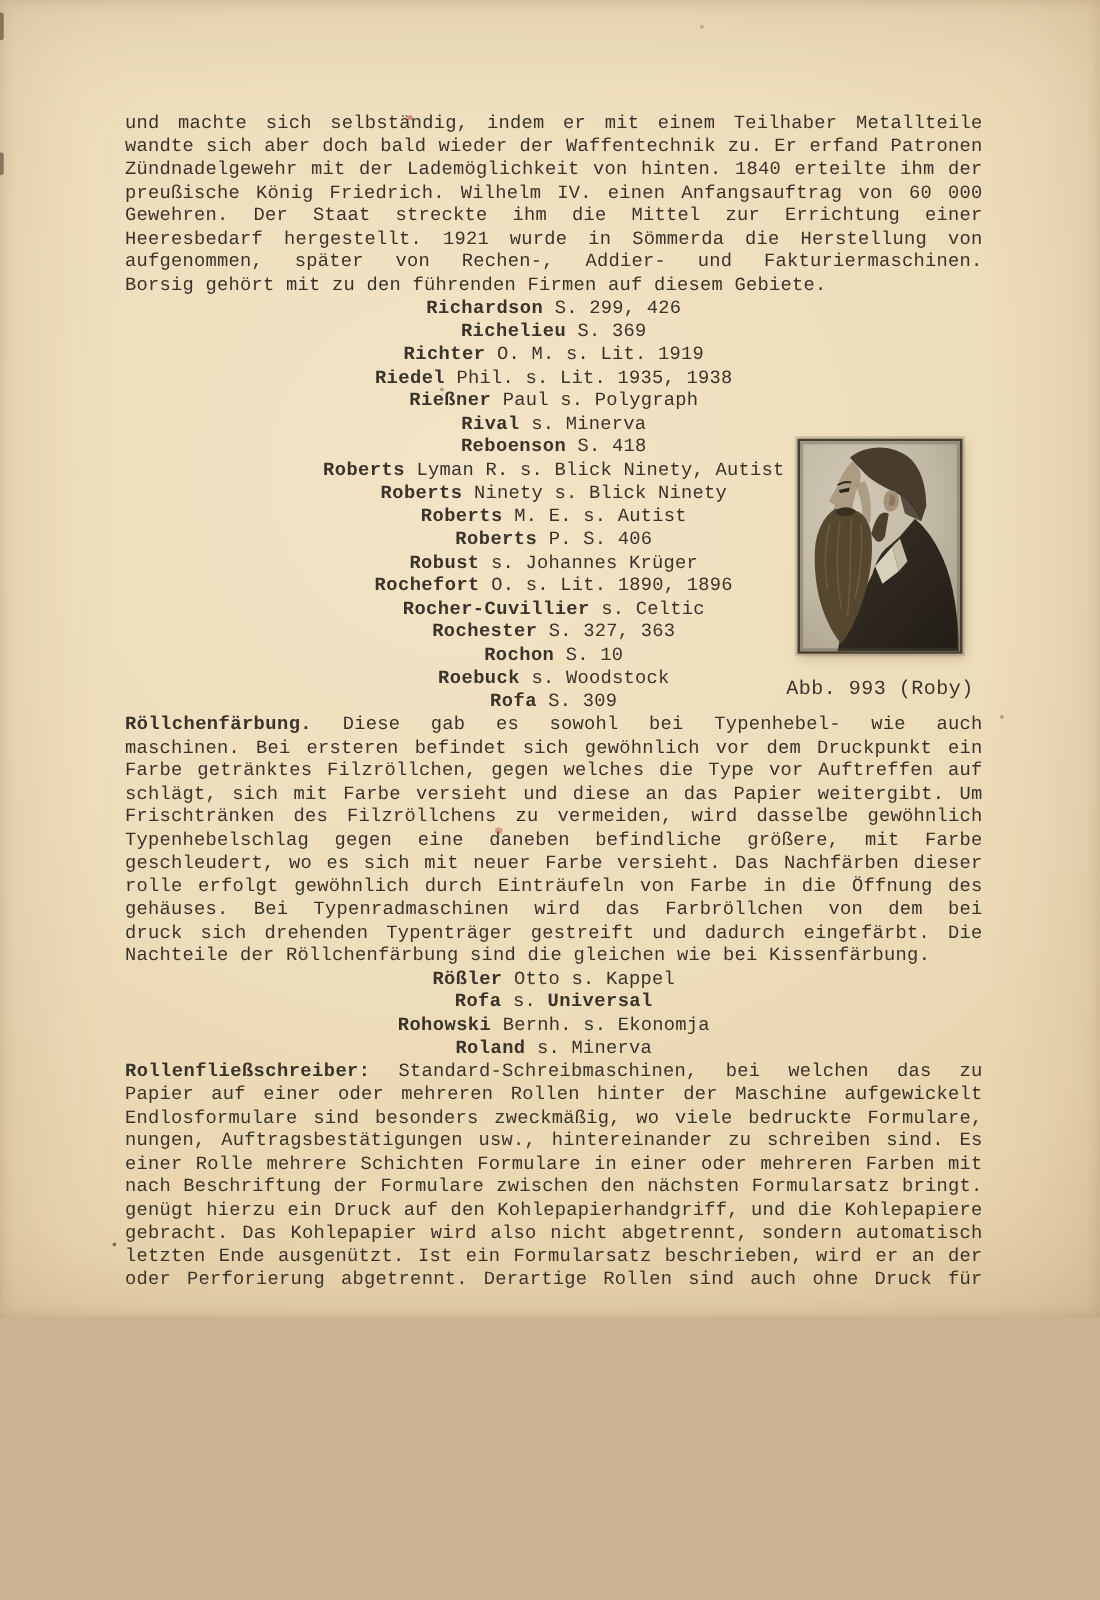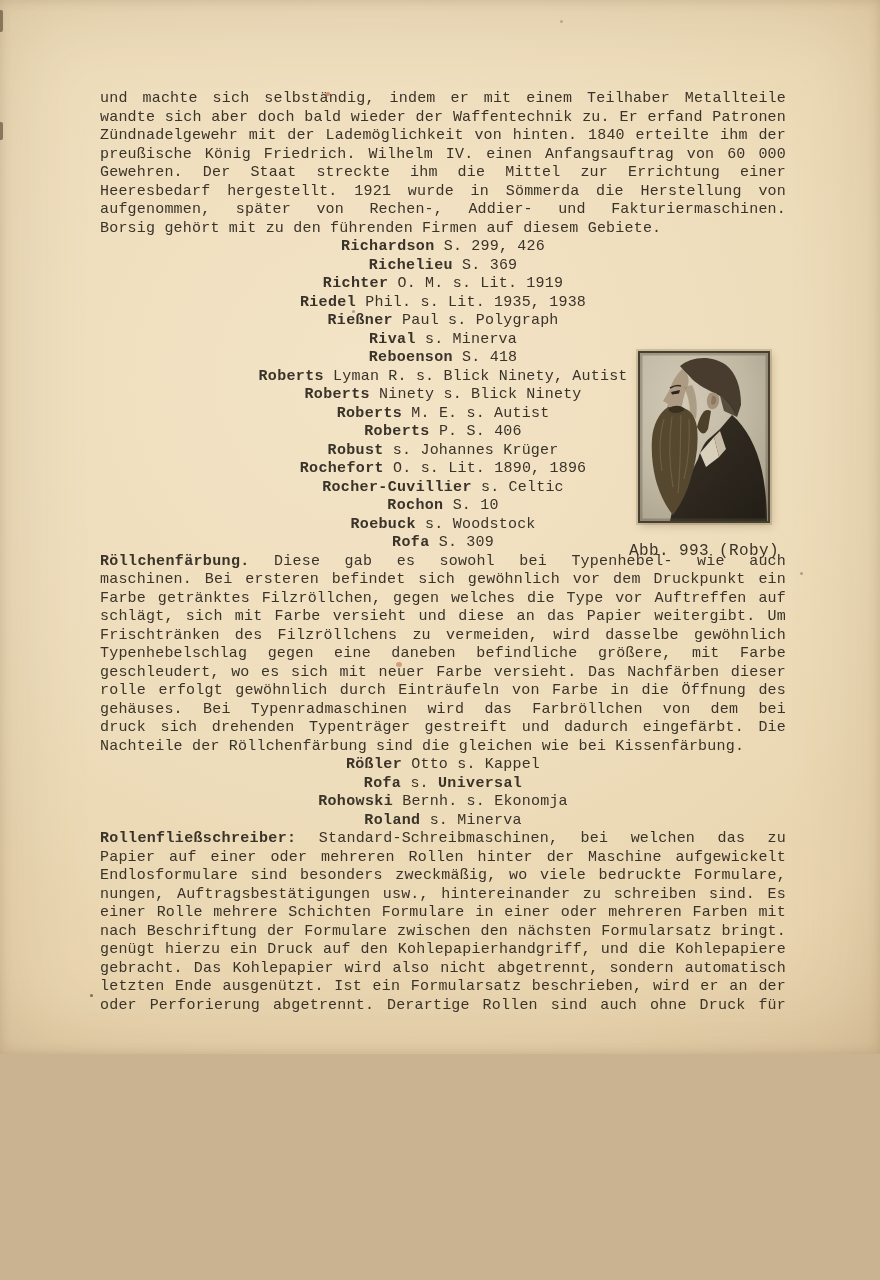--- a/index.html
+++ b/index.html
@@ -67,20 +67,21 @@
         <div class="entry"><span class="hw">Rießner</span> Paul s. Polygraph</div>
         <div class="entry"><span class="hw">Rival</span> s. Minerva</div>
         <div class="entry"><span class="hw">Reboenson</span> S. 418</div>
         <div class="entry"><span class="hw">Roberts</span> Lyman R. s. Blick Ninety, Autist</div>
         <div class="entry"><span class="hw">Roberts</span> Ninety s. Blick Ninety</div>
         <div class="entry"><span class="hw">Roberts</span> M. E. s. Autist</div>
         <div class="entry"><span class="hw">Roberts</span> P. S. 406</div>
         <div class="entry"><span class="hw">Robust</span> s. Johannes Krüger</div>
         <div class="entry"><span class="hw">Rochefort</span> O. s. Lit. 1890, 1896</div>
         <div class="entry"><span class="hw">Rocher-Cuvillier</span> s. Celtic</div>
+        <div class="entry"><span class="hw">Rochester</span> S. 327, 363</div>
         <div class="entry"><span class="hw">Rochon</span> S. 10</div>
         <div class="entry"><span class="hw">Roebuck</span> s. Woodstock</div>
         <div class="entry"><span class="hw">Rofa</span> S. 309</div>
       </div>
     <div>
         <div class="tline"><span class="hw">Röllchenfärbung.</span> Diese gab es sowohl bei Typenhebel- wie auch Typenradschreib-</div>
         <div class="tline">maschinen. Bei ersteren befindet sich gewöhnlich vor dem Druckpunkt ein kleines, mit</div>
         <div class="tline">Farbe getränktes Filzröllchen, gegen welches die Type vor Auftreffen auf das Papier</div>
         <div class="tline">schlägt, sich mit Farbe versieht und diese an das Papier weitergibt. Um ein andauerndes</div>
         <div class="tline">Frischtränken des Filzröllchens zu vermeiden, wird dasselbe gewöhnlich durch den</div>

